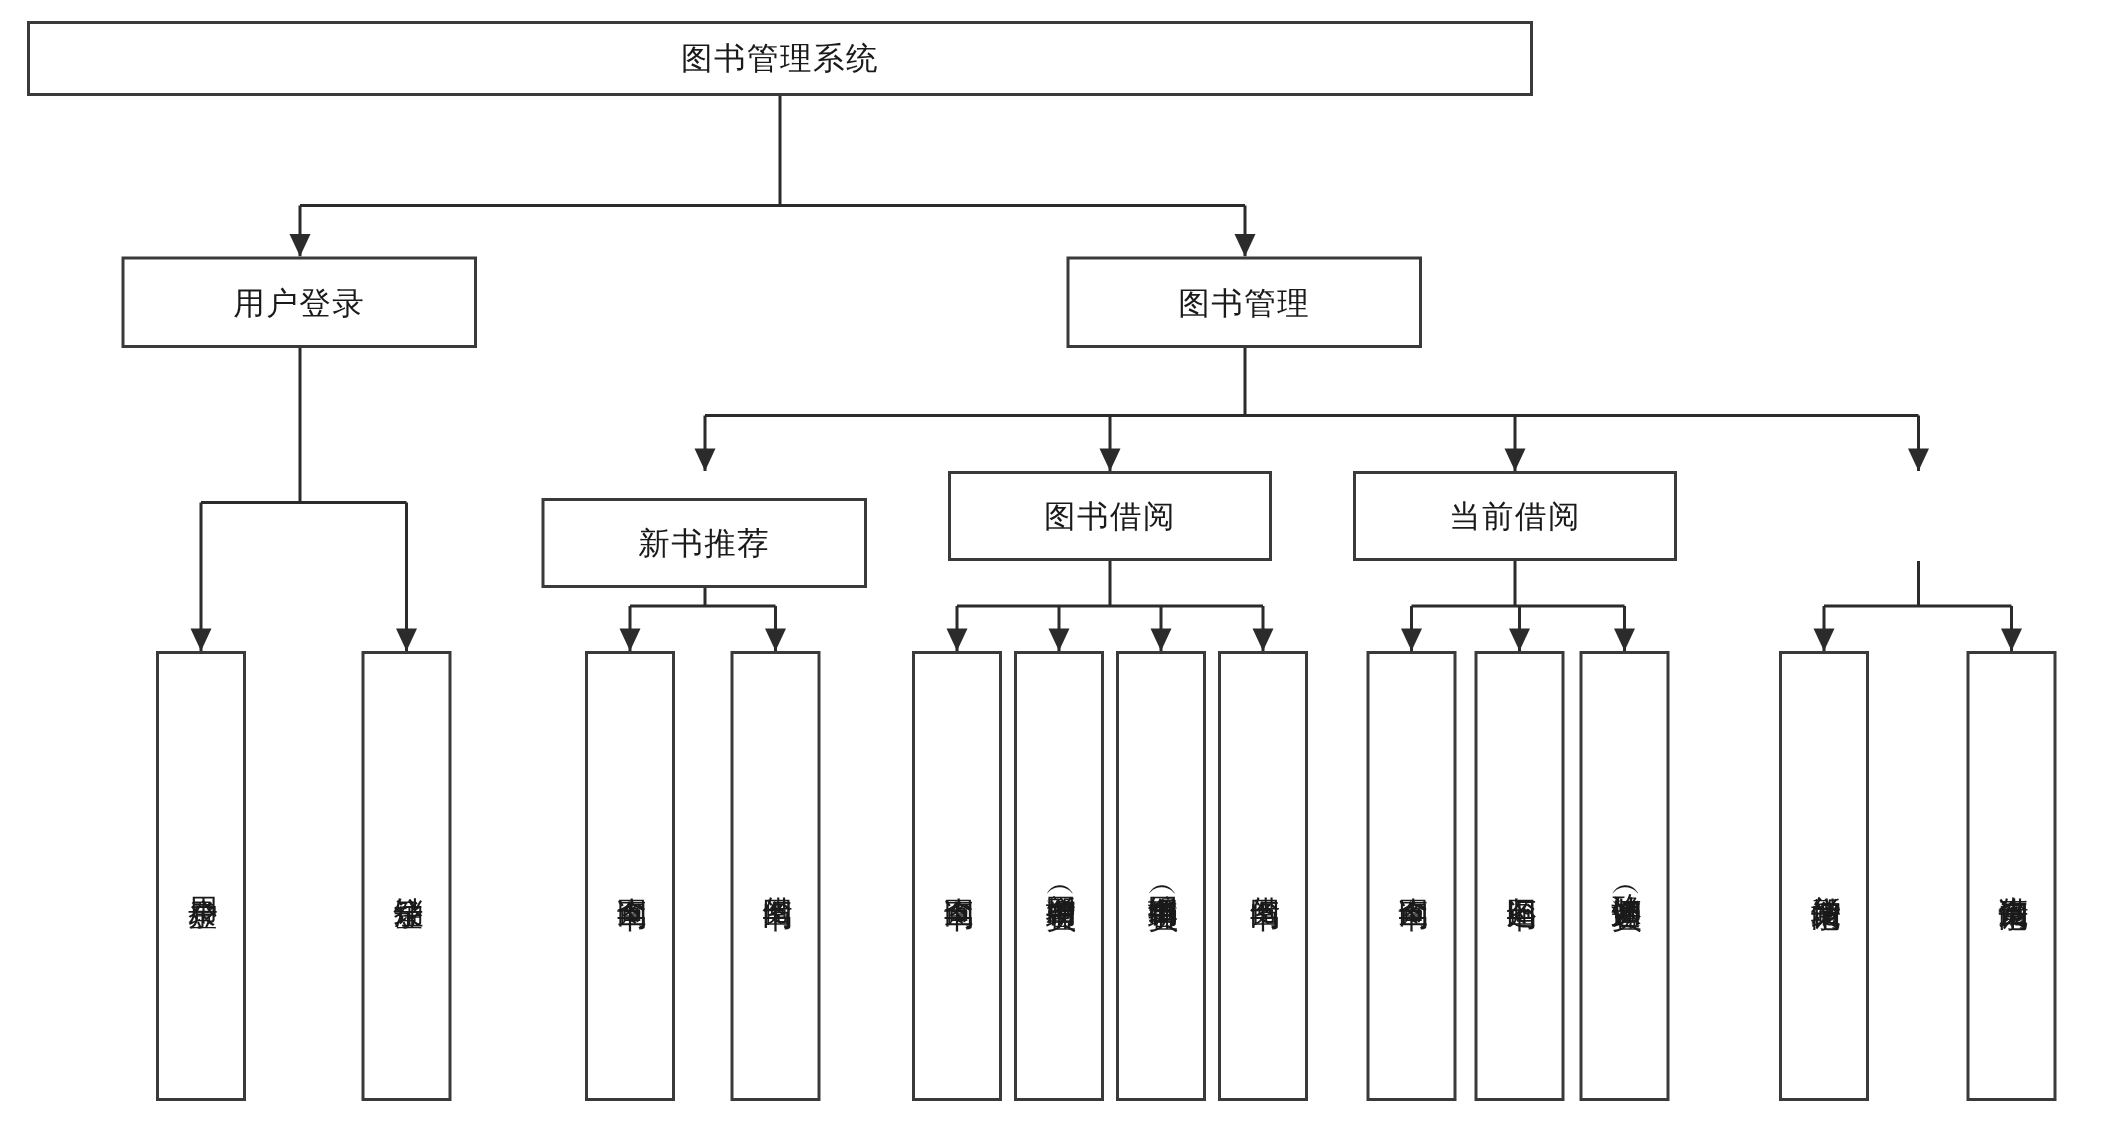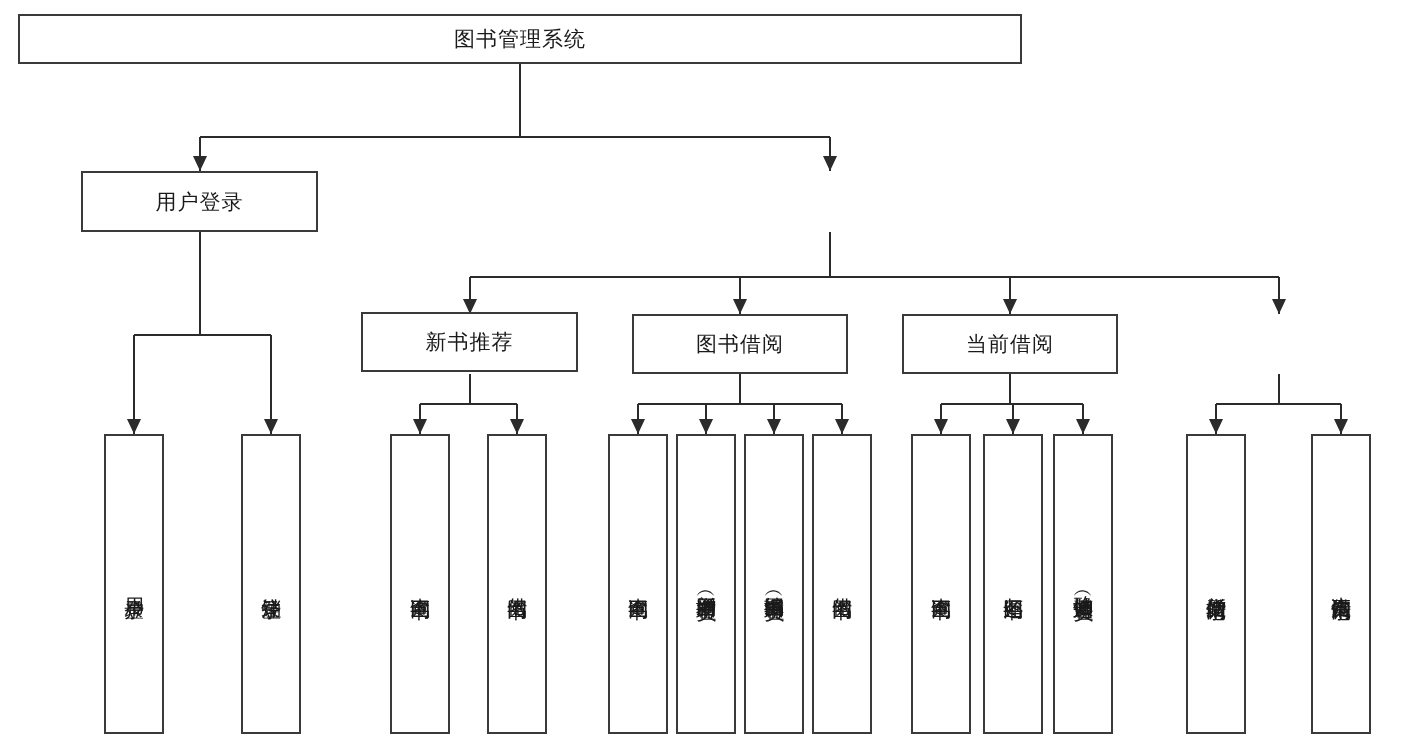--- a/index.html
+++ b/index.html
@@ -77,22 +77,25 @@
 
 <div id="canvas">
 
   <div class="node horiz" id="n-root" style="left: 18px; top: 14px; width: 1004px; height: 50px;">
     <span>图书管理系统</span>
   </div>
 
   <div class="node horiz" id="n-l2-0" style="left: 81px; top: 171px; width: 237px; height: 61px;">
     <span>用户登录</span>
   </div>
+  <div class="node horiz" id="n-l2-1" style="left: 711px; top: 171px; width: 237px; height: 61px;">
+    <span>图书管理</span>
+  </div>
 
-  <div class="node horiz" id="n-l3-0" style="left: 361px; top: 312px; width: 217px; height: 60px;">
+  <div class="node horiz" id="n-l3-0" style="left: 361px; top: 332px; width: 217px; height: 60px;">
     <span>新书推荐</span>
   </div>
   <div class="node horiz" id="n-l3-2" style="left: 902px; top: 314px; width: 216px; height: 60px;">
     <span>当前借阅</span>
   </div>
   <div class="node horiz" id="n-l3-1" style="left: 632px; top: 314px; width: 216px; height: 60px;">
     <span>图书借阅</span>
   </div>
 
   <div class="node vert" id="n-lf-0" style="left: 104px; top: 434px; width: 60px; height: 300px;">

